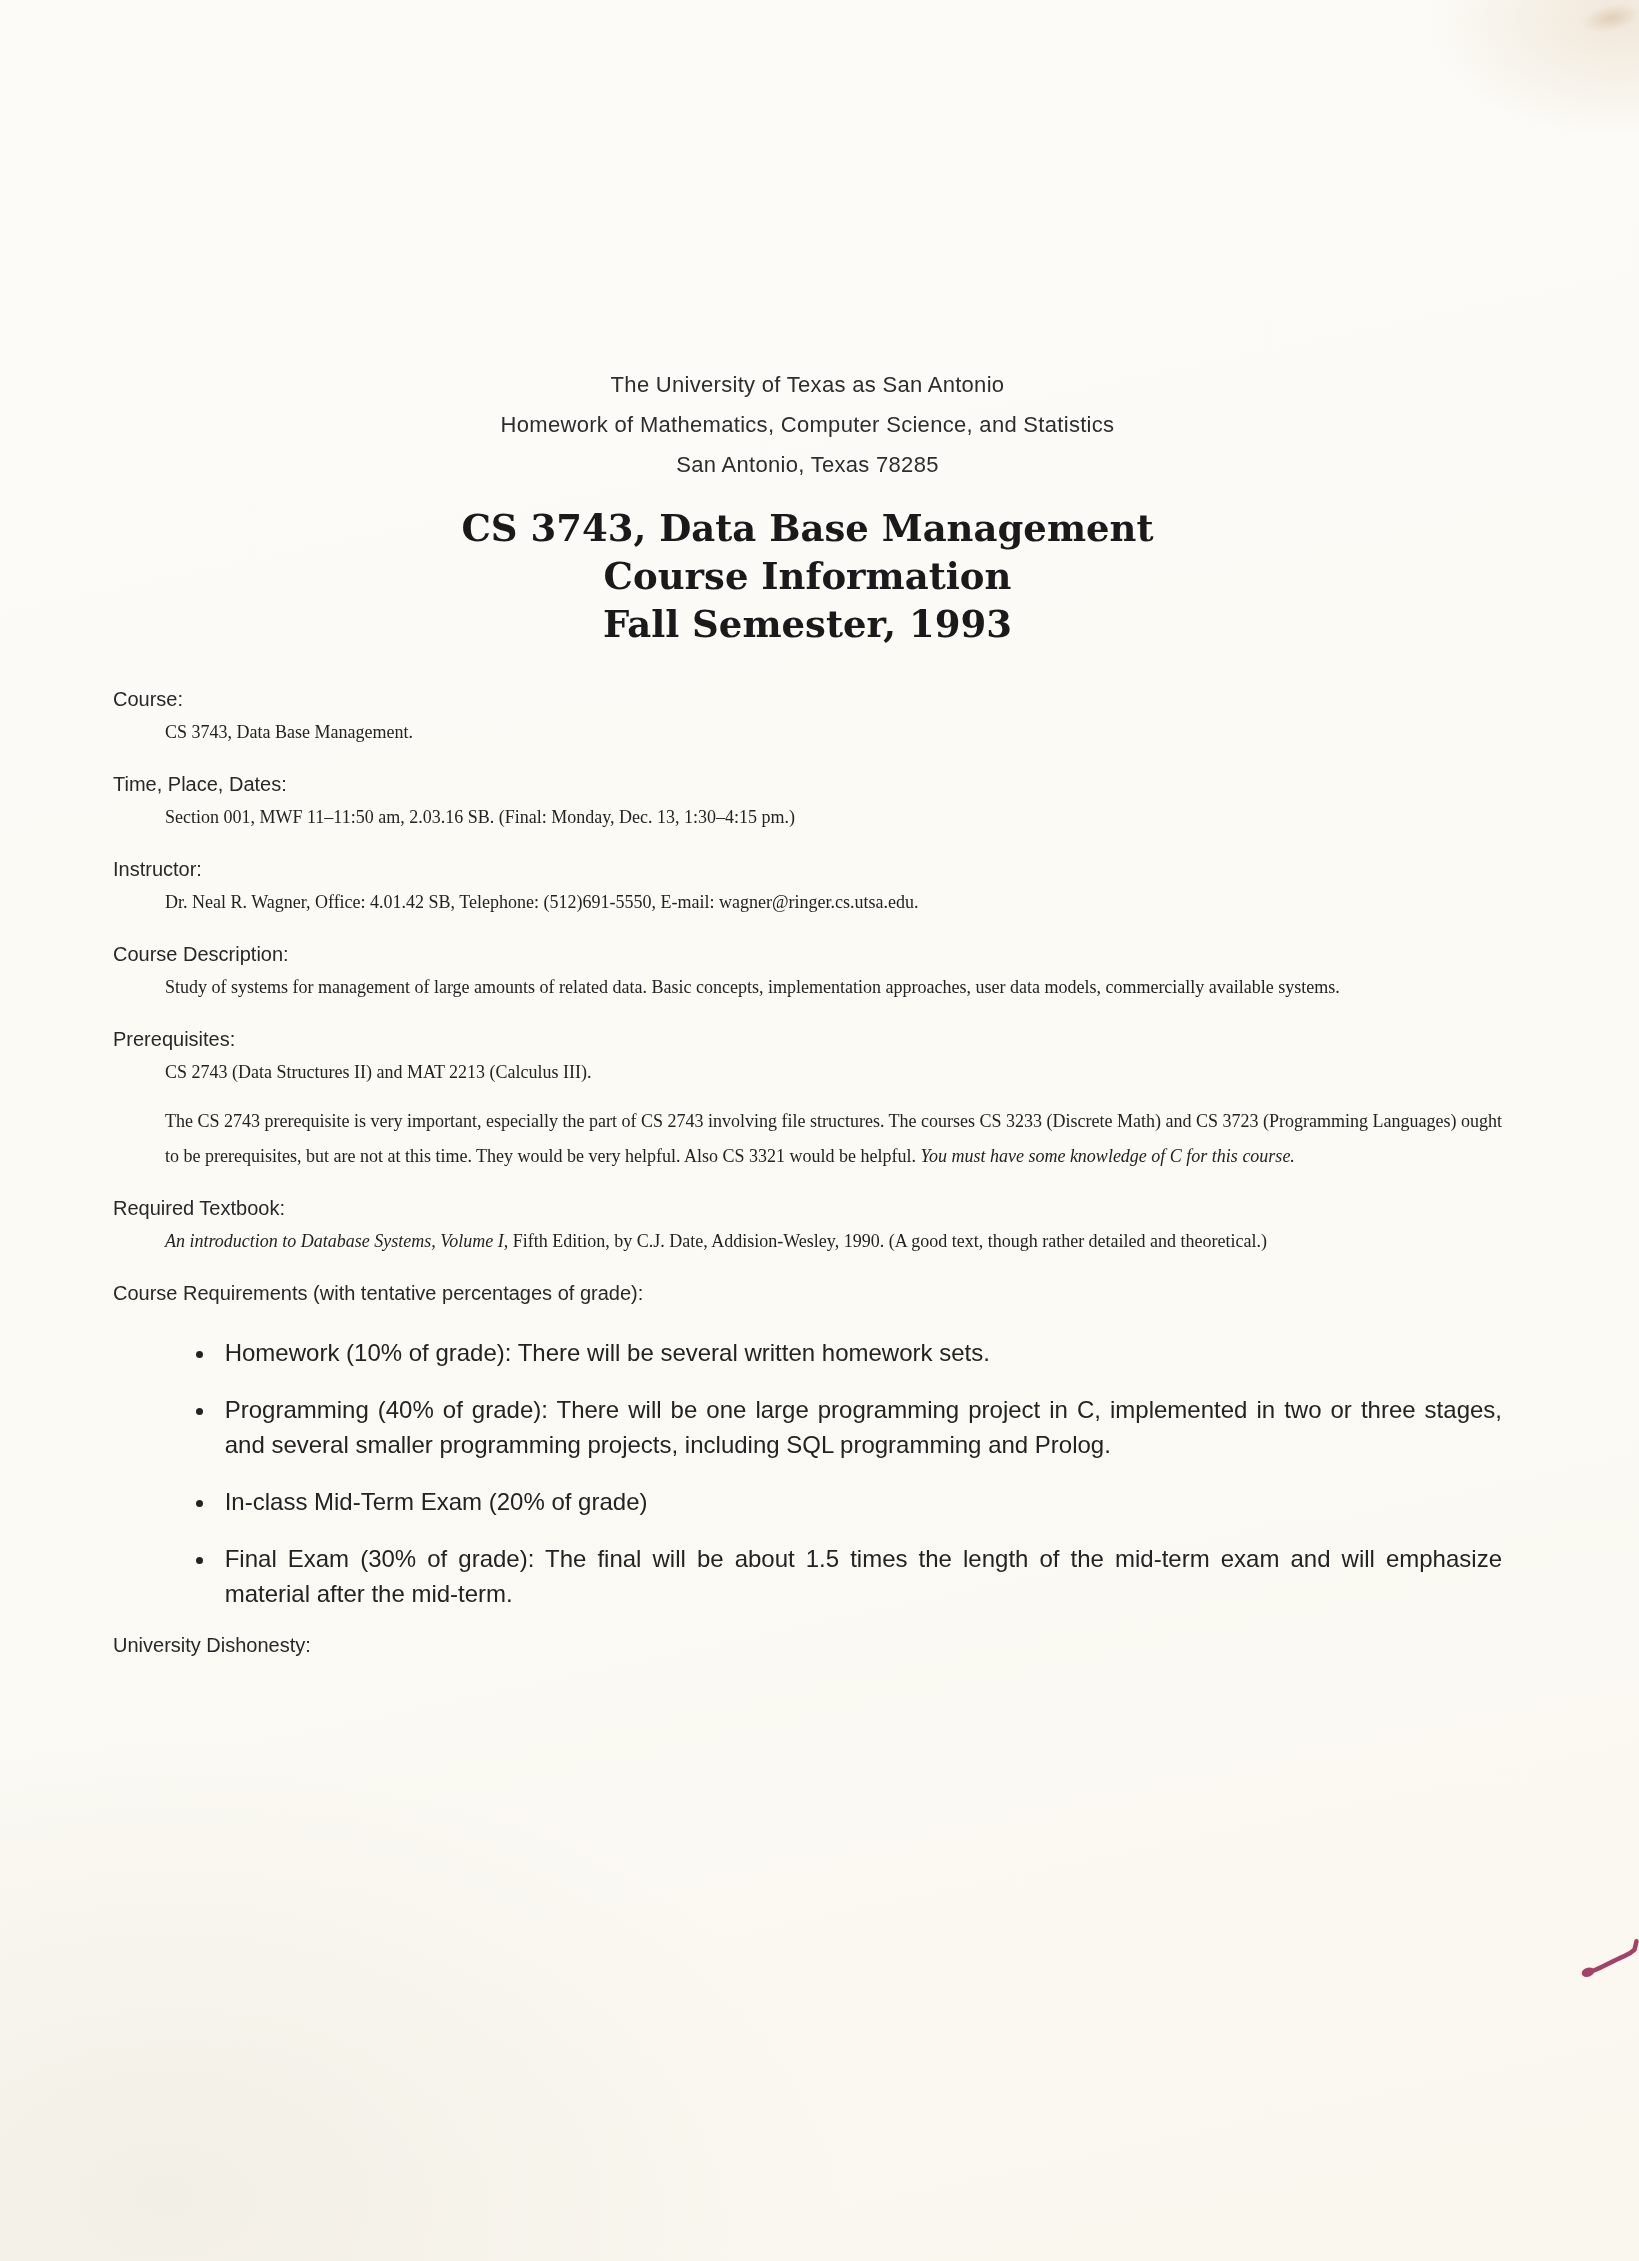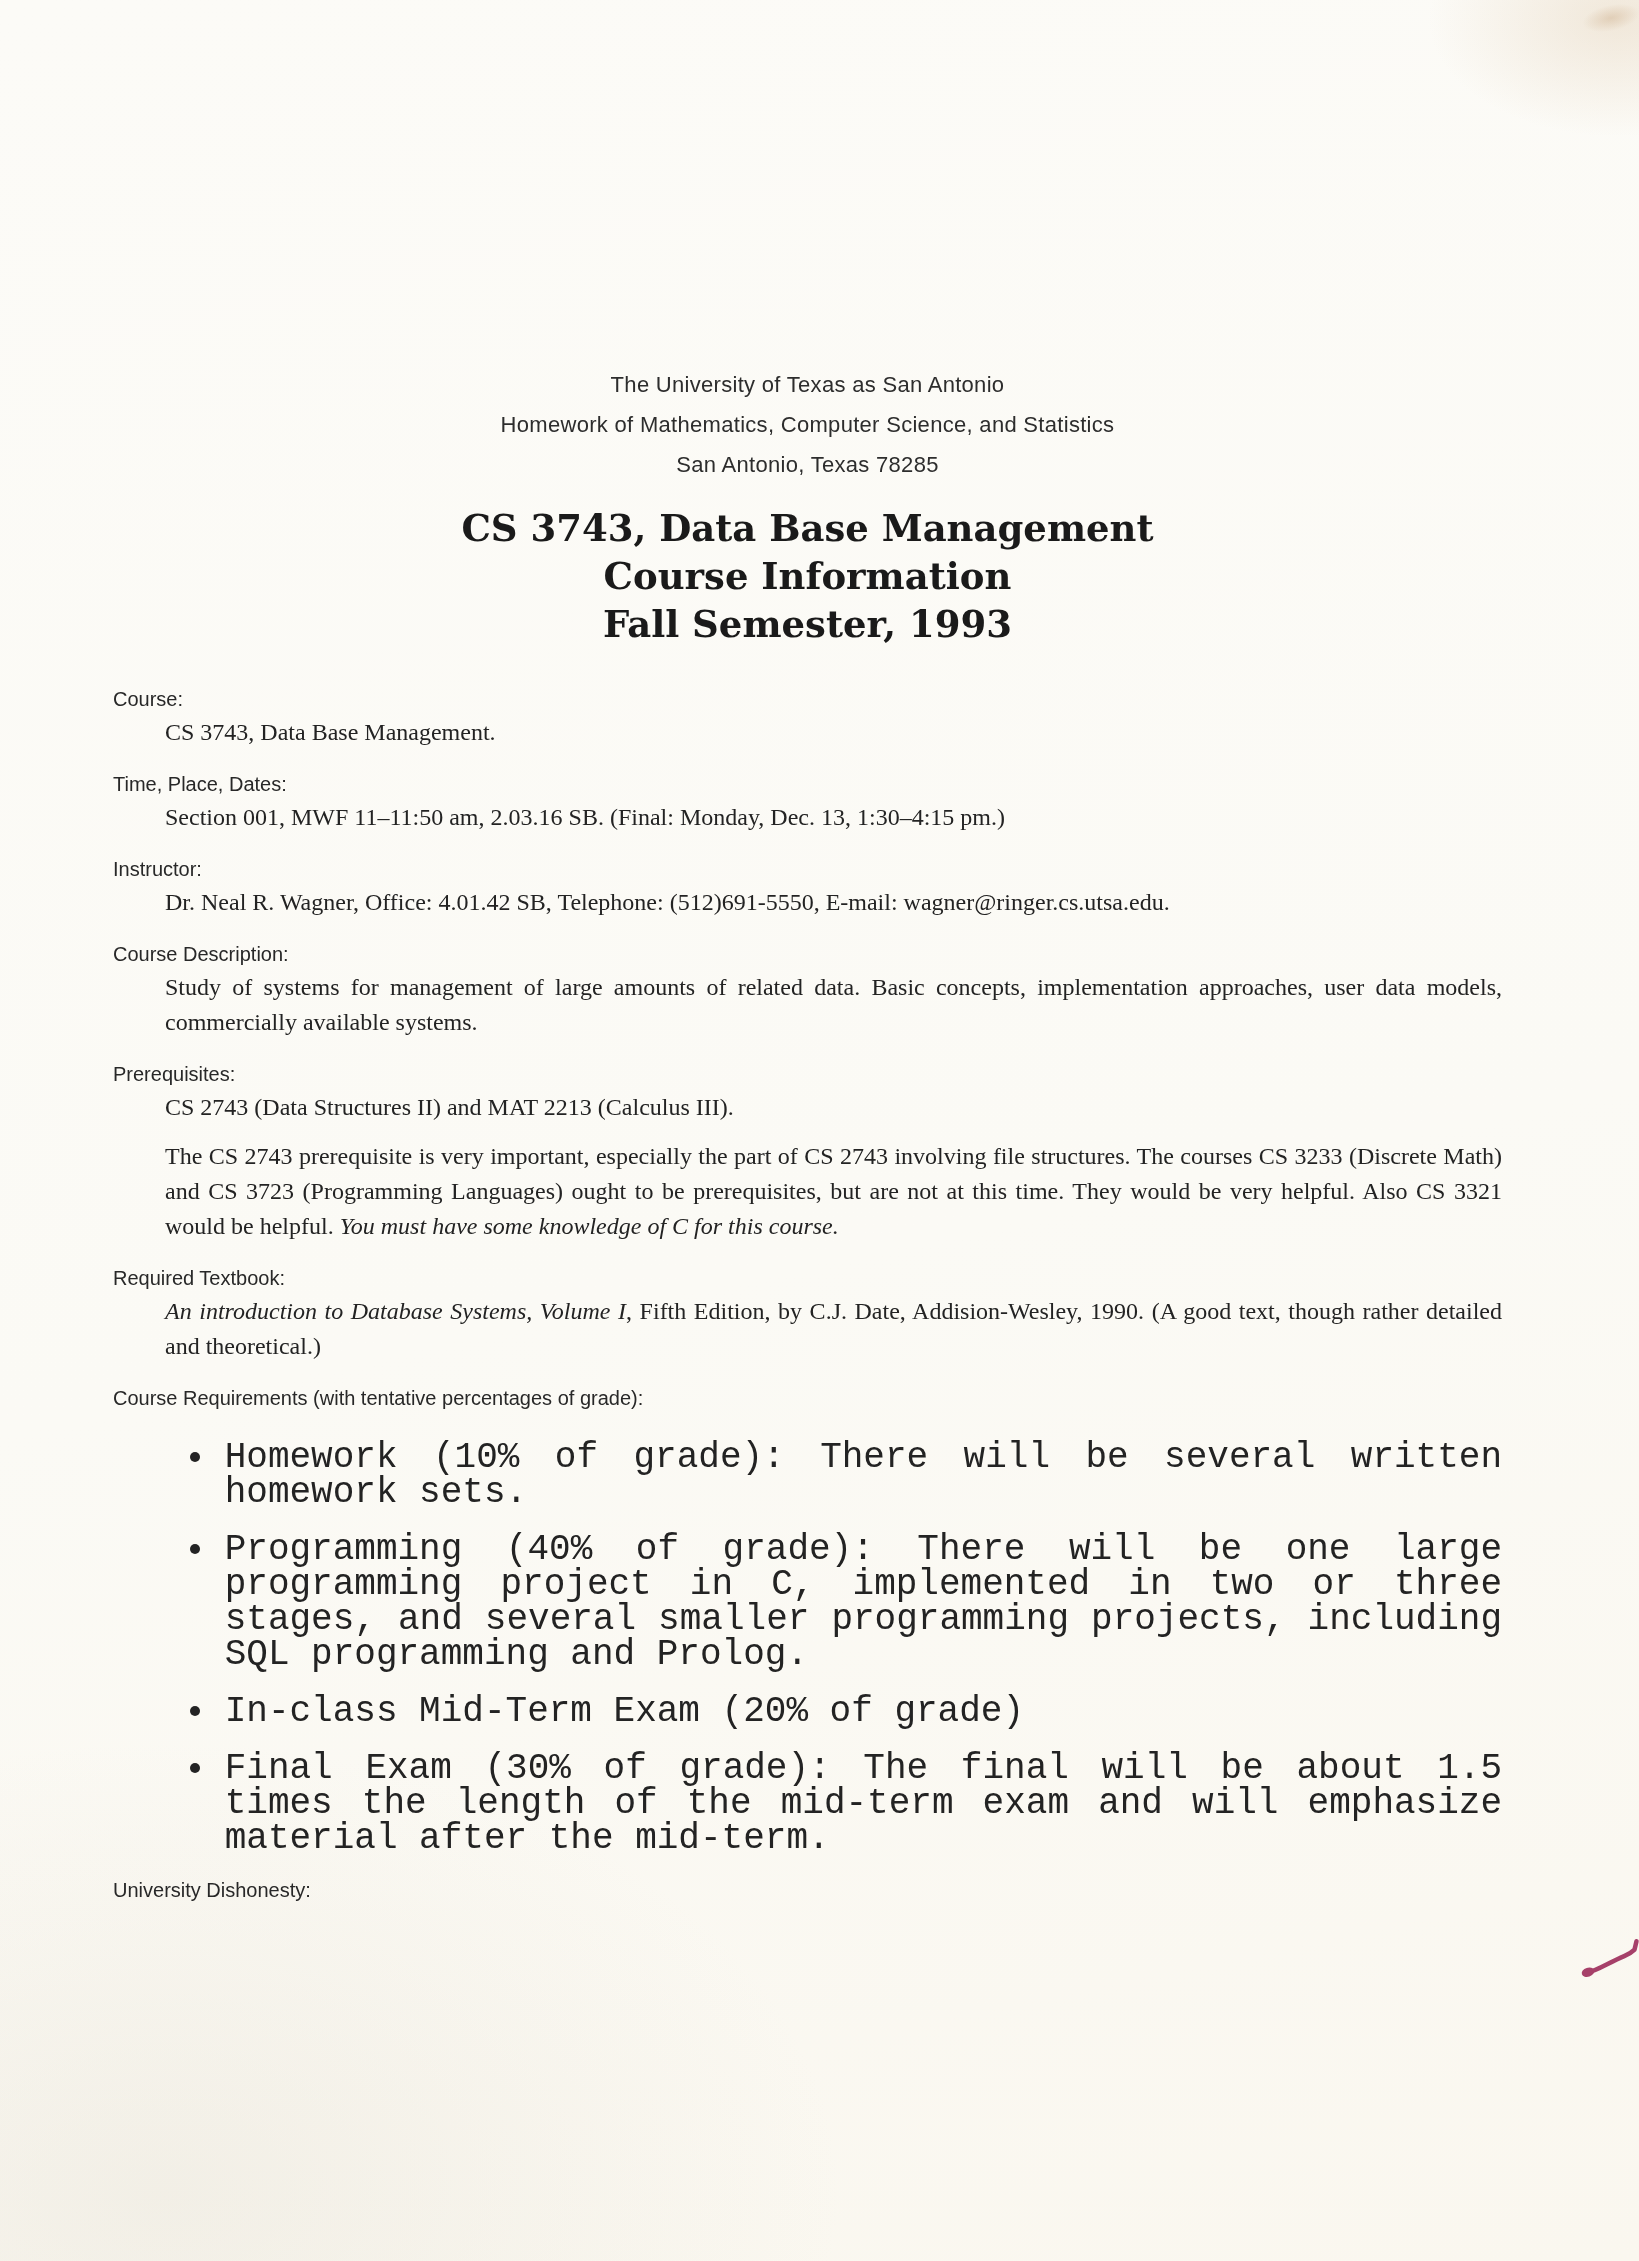--- a/index.html
+++ b/index.html
@@ -49,37 +49,37 @@
     font-family: "Liberation Sans", sans-serif;
     font-weight: normal;
     font-size: 20px;
     line-height: 32px;
     color: #282828;
   }
   .section-body { margin-left: 52px; }
   .body-par {
     margin: 0;
     font-family: "Liberation Serif", serif;
-    font-size: 24px;
+    font-size: 18px;
     line-height: 35px;
     text-align: justify;
     color: #232323;
   }
   .body-par + .body-par { margin-top: 14px; }
   .italic { font-style: italic; }
   .req-list {
     margin: 26px 0 0 104px;
     padding: 0;
     list-style: disc outside;
   }
   .req-item {
     margin: 0;
     padding-left: 7.7px;
-    font-family: Liberation Mono, monospace;
-    font-size: 36px;
+    font-family: Liberation Sans, sans-serif;
+    font-size: 24px;
     line-height: 35px;
     text-align: justify;
     color: #232323;
   }
   .req-item + .req-item { margin-top: 22px; }
   .section-last { margin-top: 45px; }
   .pen-mark {
     position: absolute;
     left: 1579px; top: 1932px;
     width: 62px; height: 52px;

